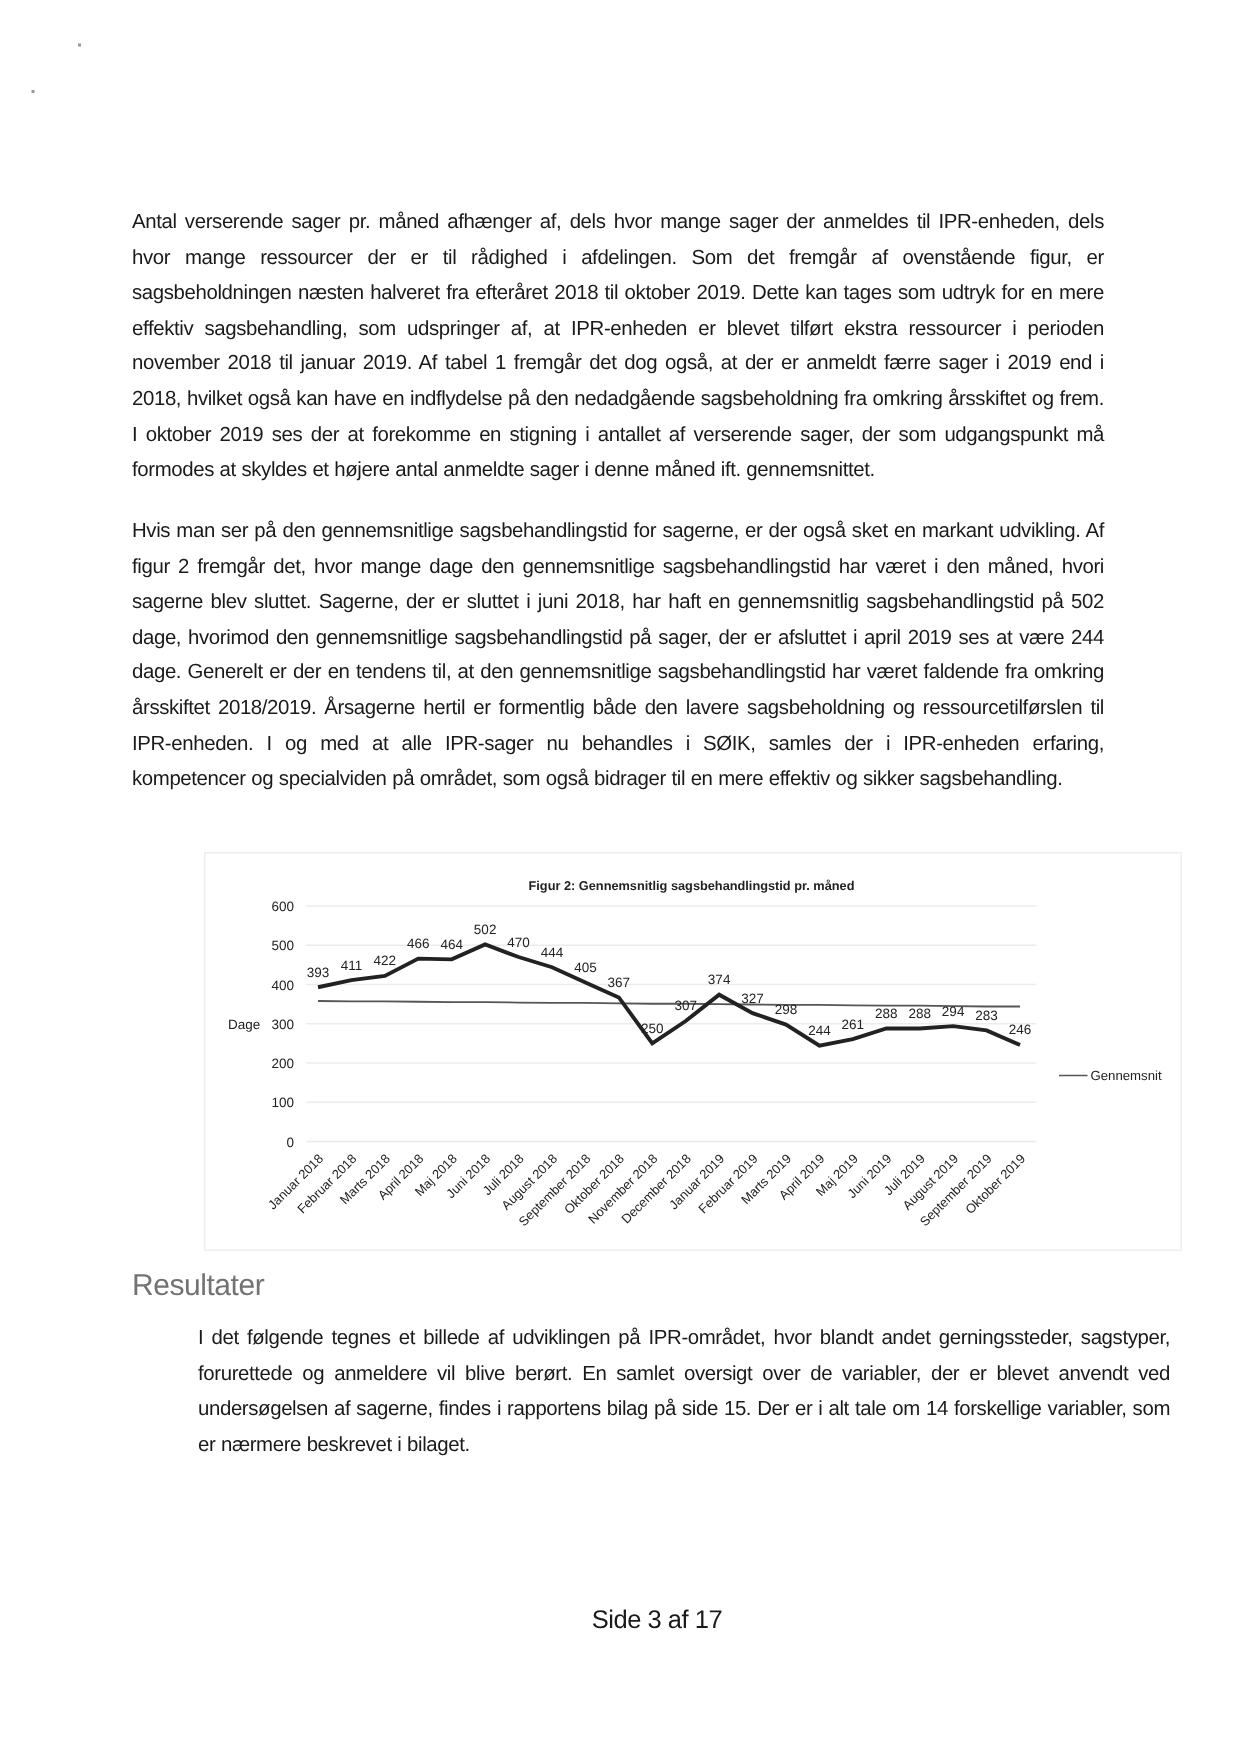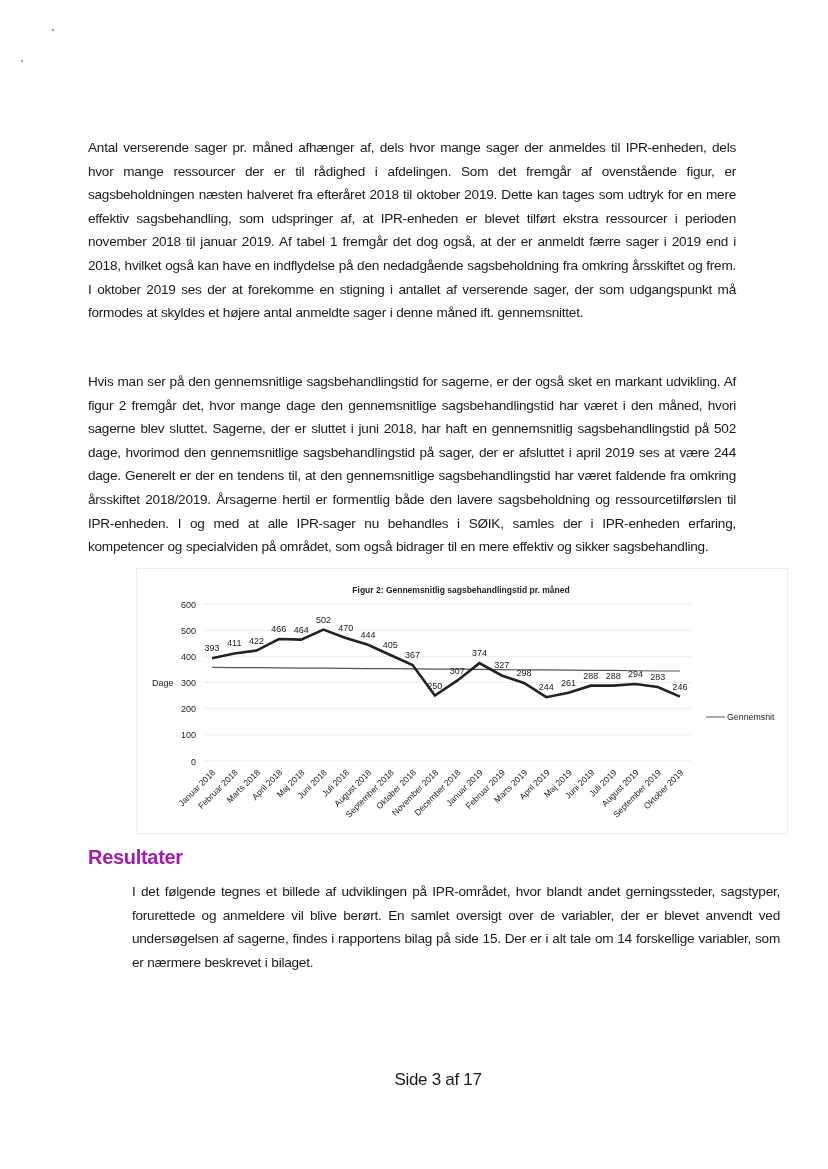--- a/index.html
+++ b/index.html
@@ -2,24 +2,24 @@
 <html><head>
 <meta charset="utf-8">
 <style>
   html, body { margin: 0; padding: 0; background: #ffffff; }
   body { width: 828px; height: 1169px; position: relative; overflow: hidden;
          font-family: "Liberation Sans", sans-serif; color: #1a1a1a; }
   .page { position: absolute; left: 0; top: 0; width: 828px; height: 1016px; background: #fff; }
   .para { position: absolute; left: 88px; width: 648px; font-size: 13.6px; line-height: 23.6px;
           text-align: justify; letter-spacing: -0.25px; word-spacing: 0.2px; margin: 0; }
   #p1 { top: 136px; }
-  #p2 { top: 342px; margin-top: 28px; }
+  #p2 { top: 342px; }
   #p3 { top: 880px; margin-left: 44px; }
-  .heading { position: absolute; left: 88px; top: 846px; font-size: 20px; font-weight: bold; margin: 0;
-             letter-spacing: -0.3px; color: #a21caf; }
+  .heading { position: absolute; left: 88px; top: 846px; font-size: 20px; font-weight: normal; margin: 0;
+             letter-spacing: -0.3px; color: #737373; }
   .footer { position: absolute; left: 0; width: 828px; top: 1070px; text-align: center; font-size: 17px;
             letter-spacing: -0.3px; color: #1a1a1a; padding-left: 24px; }
   .chart-frame { position: absolute; left: 88px; top: 568px; width: 650px; height: 264px;
                  border: 1px solid #eeeeee; margin-left: 48px; }
   .chart-frame svg { position: absolute; left: -88px; top: -568px; }
   .speck { position: absolute; width: 2px; height: 2px; background: #999; }
 </style>
 </head>
 <body>
 

